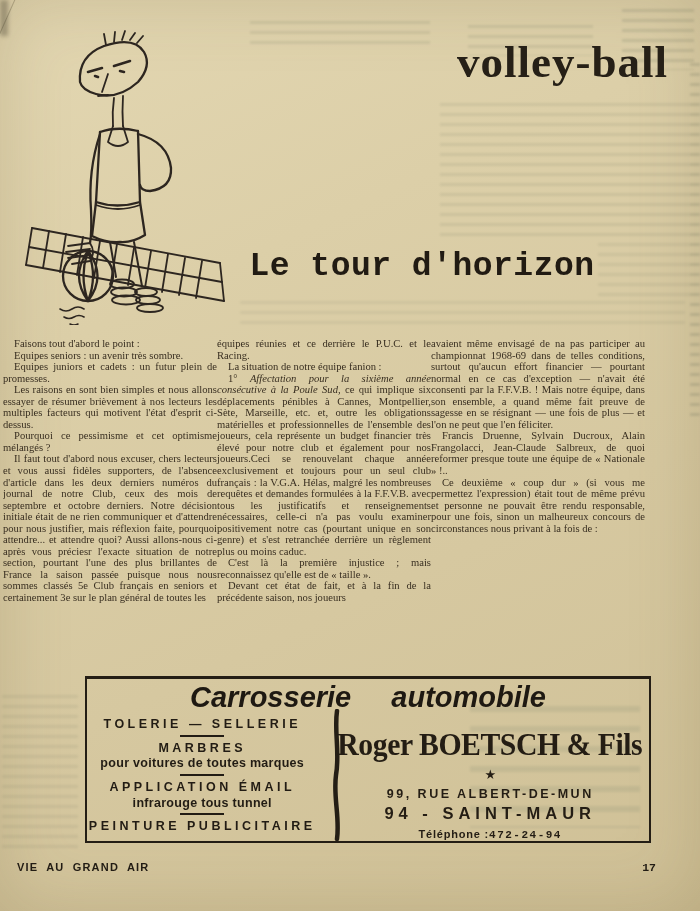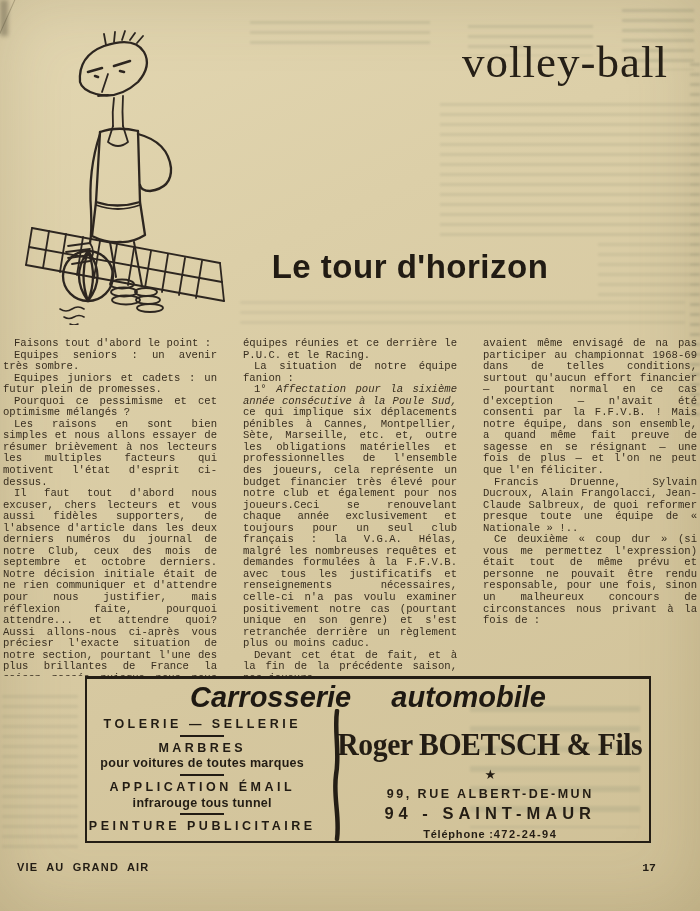--- a/index.html
+++ b/index.html
@@ -25,31 +25,31 @@
   .b7{left:470px;top:700px;width:170px;height:128px;opacity:.10;
       background:repeating-linear-gradient(180deg,transparent 0 6px,#4c6152 6px 12px,transparent 12px 20px);}
   .b8{left:2px;top:692px;width:76px;height:162px;opacity:.09;}
   .b9{left:598px;top:240px;width:92px;height:56px;opacity:.09;}
 
   .cartoon{position:absolute;left:22px;top:30px;}
   .cartoon path,.cartoon ellipse,.cartoon circle{stroke:#2d2620;fill:none;}
 
   .masthead{
     position:absolute; top:36px; right:32px;
-    font-family:"Liberation Serif", serif; font-weight:normal; font-size:45px;
+    font-family:"Liberation Serif", serif; font-weight:bold; font-size:45px;
     letter-spacing:1px; color:#262017;
   }
   .headline{
-    position:absolute; top:248px; left:224px; width:372px; text-align:center;
-    font-family:Liberation Sans, sans-serif; font-weight:bold; font-size:33px;
+    position:absolute; top:248px; left:236px; width:372px; text-align:center;
+    font-family:Liberation Mono, monospace; font-weight:bold; font-size:33px;
     letter-spacing:.5px; color:#211b13;
   }
   .columns{
     position:absolute; left:3px; top:338px; width:694px; height:338px;
-    display:flex; gap:26px; overflow:hidden;font-family:Liberation Mono, monospace;
+    display:flex; overflow:hidden;
   }
   .col{flex:0 0 214px; width:214px; text-align:justify;
     font-size:10.6px; line-height:11.55px; color:#382e20; hyphens:auto;}
   .para{margin:0; text-indent:11px;}
   .para.noindent{text-indent:0;}
   .para i{font-style:italic;}
 
   .ad{
     position:absolute; left:85px; top:676px; width:566px; height:167px;
     border:2px solid #241e15; border-top-width:3px; box-sizing:border-box;
@@ -67,21 +67,21 @@
   .svc-sub{font-weight:bold; font-size:12.5px; letter-spacing:.3px; margin-top:1px; white-space:nowrap;}
   .svc-divider{width:44px; border-top:2px solid #221c14; margin:3px 0;}
   .wavy{position:absolute; left:244px; top:30px;}
   .ad-right{flex:1; text-align:center; font-family:"Liberation Sans", sans-serif; color:#241d14; padding-left:14px;}
   .company{font-family:"Liberation Serif", serif; font-weight:bold; font-size:31px;
     margin-top:12px; transform:scaleX(.96); letter-spacing:-.5px; white-space:nowrap;}
   .star{font-size:13px; line-height:13px; margin-top:5px;}
   .addr1{font-weight:bold; font-size:12.5px; letter-spacing:2.5px; margin-top:6px; white-space:nowrap;}
   .addr2{font-weight:bold; font-size:16.5px; letter-spacing:5px; margin-top:3px; white-space:nowrap;}
   .phone{font-weight:bold; font-size:11px; letter-spacing:.8px; margin-top:5px;}
-  .phone .num{letter-spacing:1.5px;}
+  .phone .num{letter-spacing:1.5px;font-family:Liberation Mono, monospace;}
 
   .footer-left{position:absolute; left:17px; top:861px;
     font-family:"Liberation Sans", sans-serif; font-weight:bold; font-size:11px;
     letter-spacing:1.2px; word-spacing:4px; color:#221c14;}
   .page-num{position:absolute; right:44px; top:861px;
     font-family:Liberation Mono, monospace; font-weight:bold; font-size:11.5px; color:#221c14;}
 </style>
 </head>
 <body>
 
@@ -154,30 +154,30 @@
 
   <div class="masthead">volley-ball</div>
 
   <div class="headline">Le tour d'horizon</div>
 
   <div class="columns">
     <div class="col">
         <p class="para">Faisons tout d'abord le point :</p>
         <p class="para">Equipes seniors : un avenir très sombre.</p>
         <p class="para">Equipes juniors et cadets : un futur plein de promesses.</p>
+        <p class="para">Les raisons en sont bien simples et nous allons essayer de résumer brièvement à nos lecteurs les multiples facteurs qui motivent l'état d'esprit ci-dessus.</p>
         <p class="para">Pourquoi ce pessimisme et cet optimisme mélangés ?</p>
-        <p class="para">Les raisons en sont bien simples et nous allons essayer de résumer brièvement à nos lecteurs les multiples facteurs qui motivent l'état d'esprit ci-dessus.</p>
         <p class="para">Il faut tout d'abord nous excuser, chers lecteurs et vous aussi fidèles supporters, de l'absence d'article dans les deux derniers numéros du journal de notre Club, ceux des mois de septembre et octobre derniers. Notre décision initiale était de ne rien communiquer et d'attendre pour nous justifier, mais réflexion faite, pourquoi attendre... et attendre quoi? Aussi allons-nous ci-après vous préciesr l'exacte situation de notre section, pourtant l'une des plus brillantes de France la saison passée puisque nous nous sommes classés 5e Club français en seniors et certainement 3e sur le plan général de toutes les</p>
       </div>
     <div class="col">
         <p class="para noindent">équipes réunies et ce derrière le P.U.C. et le Racing.</p>
         <p class="para">La situation de notre équipe fanion :</p>
         <p class="para">1° <i>Affectation pour la sixième année consécutive à la Poule Sud, </i>ce qui implique six déplacements pénibles à Cannes, Montpellier, Sète, Marseille, etc. et, outre les obligations matérielles et professionnelles de l'ensemble des joueurs, cela représente un budget financier très élevé pour notre club et également pour nos joueurs.Ceci se renouvelant chaque année exclusivement et toujours pour un seul club français : la V.G.A. Hélas, malgré les nombreuses requêtes et demandes formulées à la F.F.V.B. avec tous les justificatifs et renseignements nécessaires, celle-ci n'a pas voulu examiner positivement notre cas (pourtant unique en son genre) et s'est retranchée derrière un règlement plus ou moins caduc.</p>
+        <p class="para">C'est là la première injustice ; mais reconnaissez qu'elle est de « taille ».</p>
         <p class="para">Devant cet état de fait, et à la fin de la précédente saison, nos joueurs</p>
-        <p class="para">C'est là la première injustice ; mais reconnaissez qu'elle est de « taille ».</p>
       </div>
     <div class="col">
         <p class="para noindent">avaient même envisagé de na pas participer au championnat 1968-69 dans de telles conditions, surtout qu'aucun effort financier — pourtant normal en ce cas d'exception — n'avait été consenti par la F.F.V.B. ! Mais notre équipe, dans son ensemble, a quand même fait preuve de sagesse en se résignant — une fois de plus — et l'on ne peut que l'en féliciter.</p>
         <p class="para">Francis Druenne, Sylvain Ducroux, Alain Frangolacci, Jean-Claude Salbreux, de quoi reformer presque toute une équipe de « Nationale » !..</p>
         <p class="para">Ce deuxième « coup dur » (si vous me permettez l'expression) était tout de même prévu et personne ne pouvait être rendu responsable, pour une fois, sinon un malheureux concours de circonstances nous privant à la fois de :</p>
       </div>
   </div>
 
   <div class="ad">
     <div class="ad-headline">Carrosserie automobile</div>

